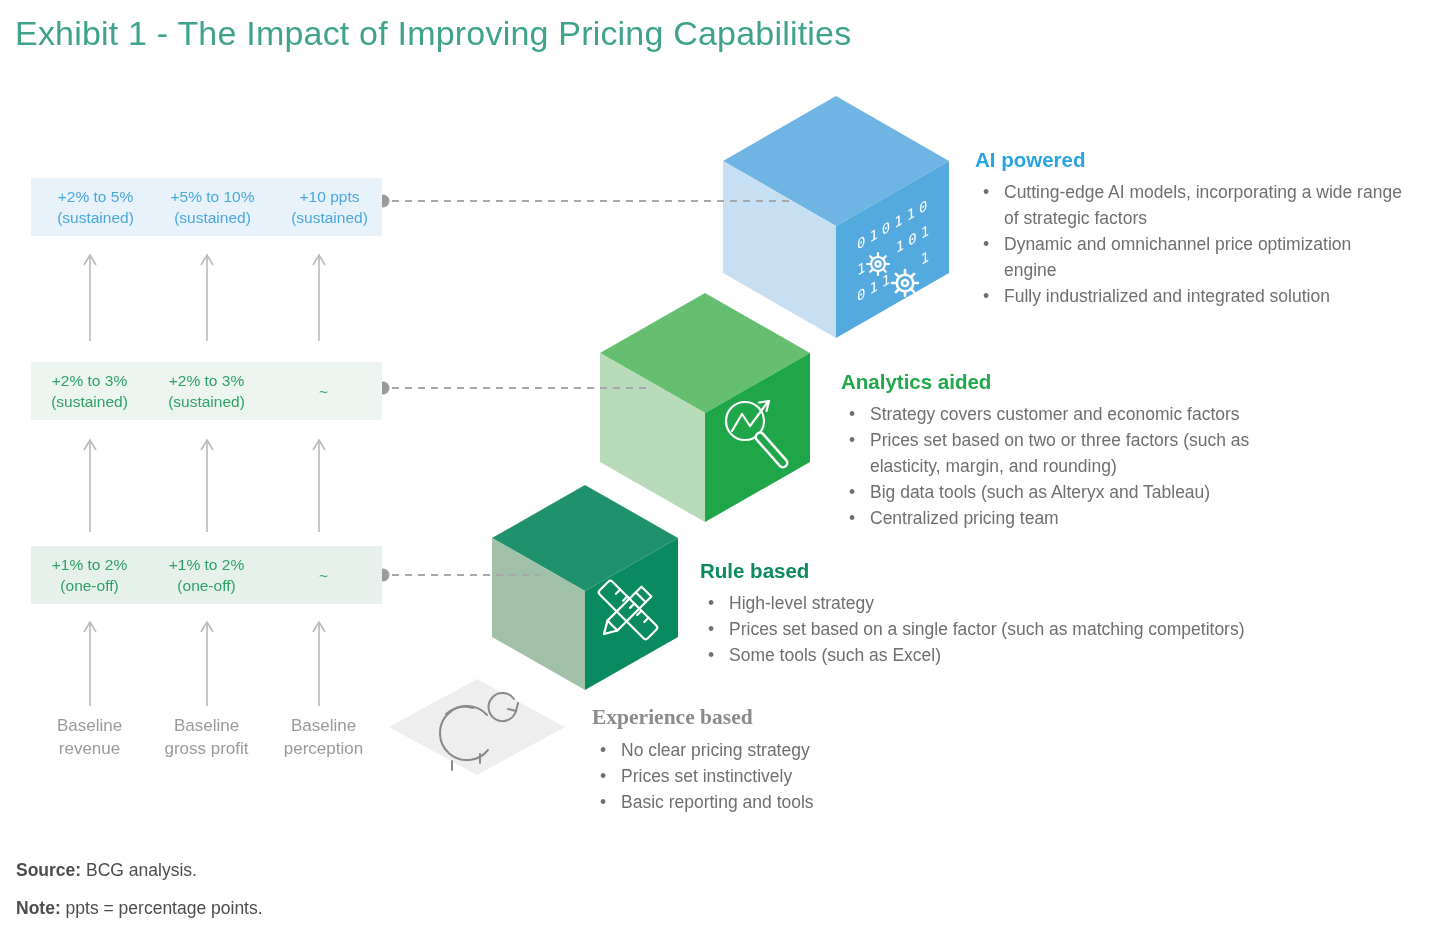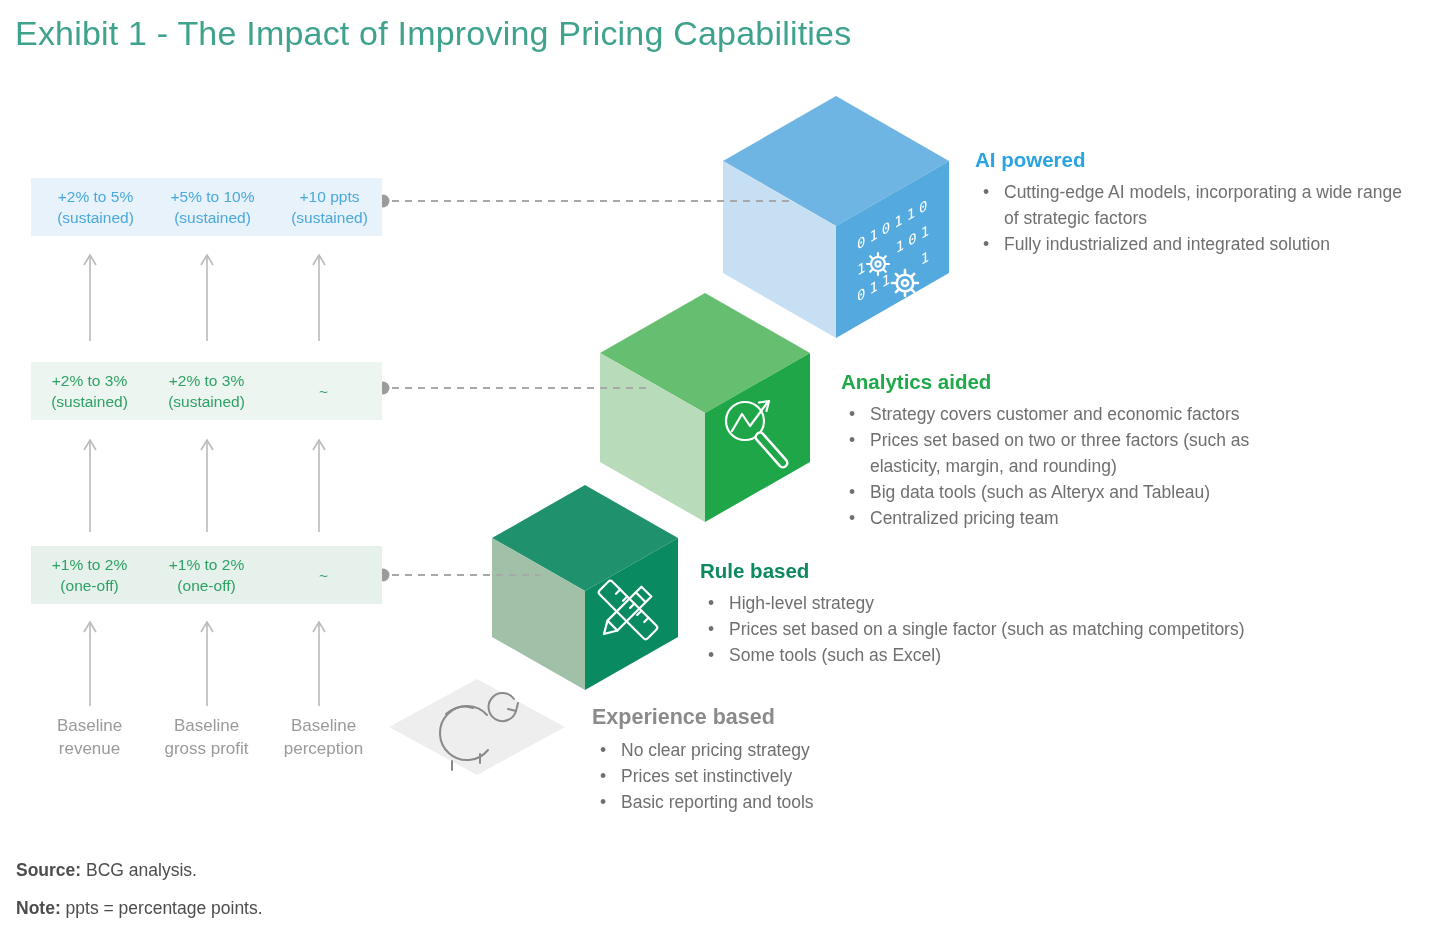--- a/index.html
+++ b/index.html
@@ -29,21 +29,21 @@
   .cap ul{margin:0;padding:0;list-style:none;}
   .cap li{position:relative;font-size:17.5px;line-height:26px;color:var(--body_gray);padding-left:29px;}
   .cap li::before{content:"\2022";position:absolute;left:8px;top:0;color:var(--body_gray);}
   .cap-ai{left:975px;top:148px;width:432px;}
   .cap-ai h2{color:var(--heading_blue);}
   .cap-analytics{left:841px;top:370px;width:482px;}
   .cap-analytics h2{color:var(--heading_green);}
   .cap-rule{left:700px;top:559px;width:660px;}
   .cap-rule h2{color:var(--heading_dark_green);}
   .cap-exp{left:592px;top:705px;width:420px;}
-  .cap-exp h2{color:var(--heading_gray);font-size:21.5px;}
+  .cap-exp h2{color:var(--heading_gray);font-size:21.5px;font-family:Liberation Serif, serif;}
 
   .footline{position:absolute;left:16px;font-size:17.5px;color:var(--source_gray);}
   .src{top:842px;} .nte{top:880px;}
   .footline .b{font-weight:bold;}
 
   
   .f-blue-top{fill:var(--cube_blue_top);} .f-blue-left{fill:var(--cube_blue_left);} .f-blue-right{fill:var(--cube_blue_right);}
   .f-green-top{fill:var(--cube_green_top);} .f-green-left{fill:var(--cube_green_left);} .f-green-right{fill:var(--cube_green_right);}
   .f-dark-top{fill:var(--cube_dark_top);} .f-dark-left{fill:var(--cube_dark_left);} .f-dark-right{fill:var(--cube_dark_right);}
   .f-diamond{fill:var(--diamond_gray);}
@@ -246,20 +246,21 @@
   <div class="baseline-row">
     <div class="baseline-label">Baseline revenue</div>
     <div class="baseline-label">Baseline gross profit</div>
     <div class="baseline-label">Baseline perception</div>
   </div>
 
   <div class="cap cap-ai">
     <h2>AI powered</h2>
     <ul>
       <li>Cutting-edge AI models, incorporating a wide range of strategic factors</li>
+      <li>Dynamic and omnichannel price optimization engine</li>
       <li>Fully industrialized and integrated solution</li>
     </ul>
   </div>
 
   <div class="cap cap-analytics">
     <h2>Analytics aided</h2>
     <ul>
       <li>Strategy covers customer and economic factors</li>
       <li>Prices set based on two or three factors (such as elasticity, margin, and rounding)</li>
       <li>Big data tools (such as Alteryx and Tableau)</li>

